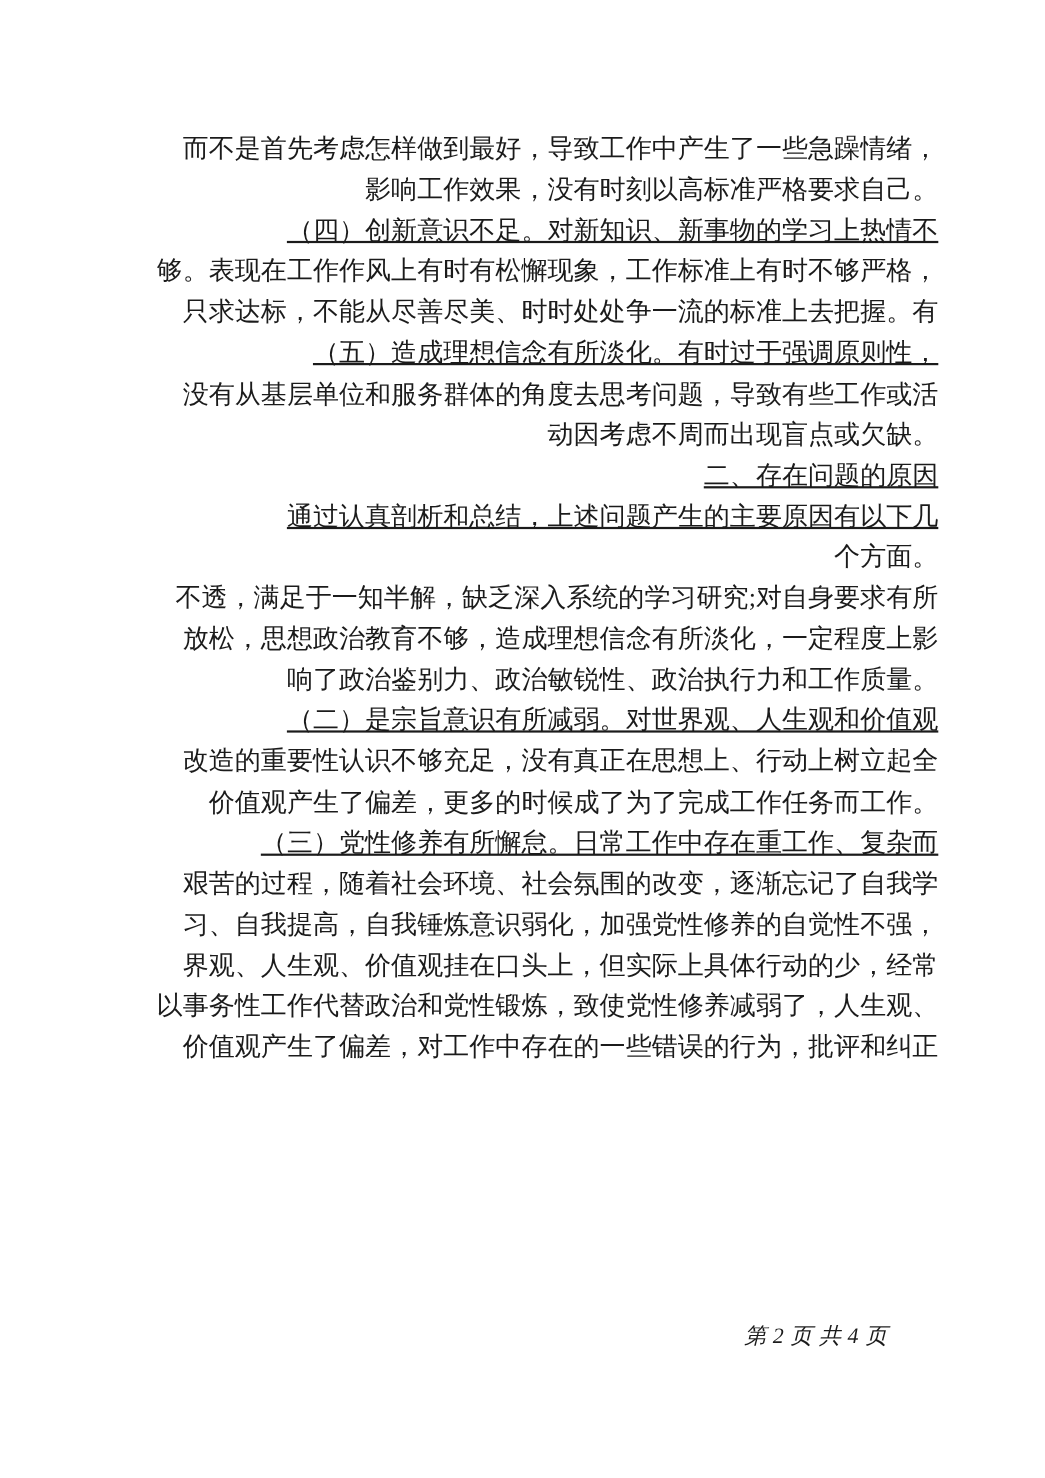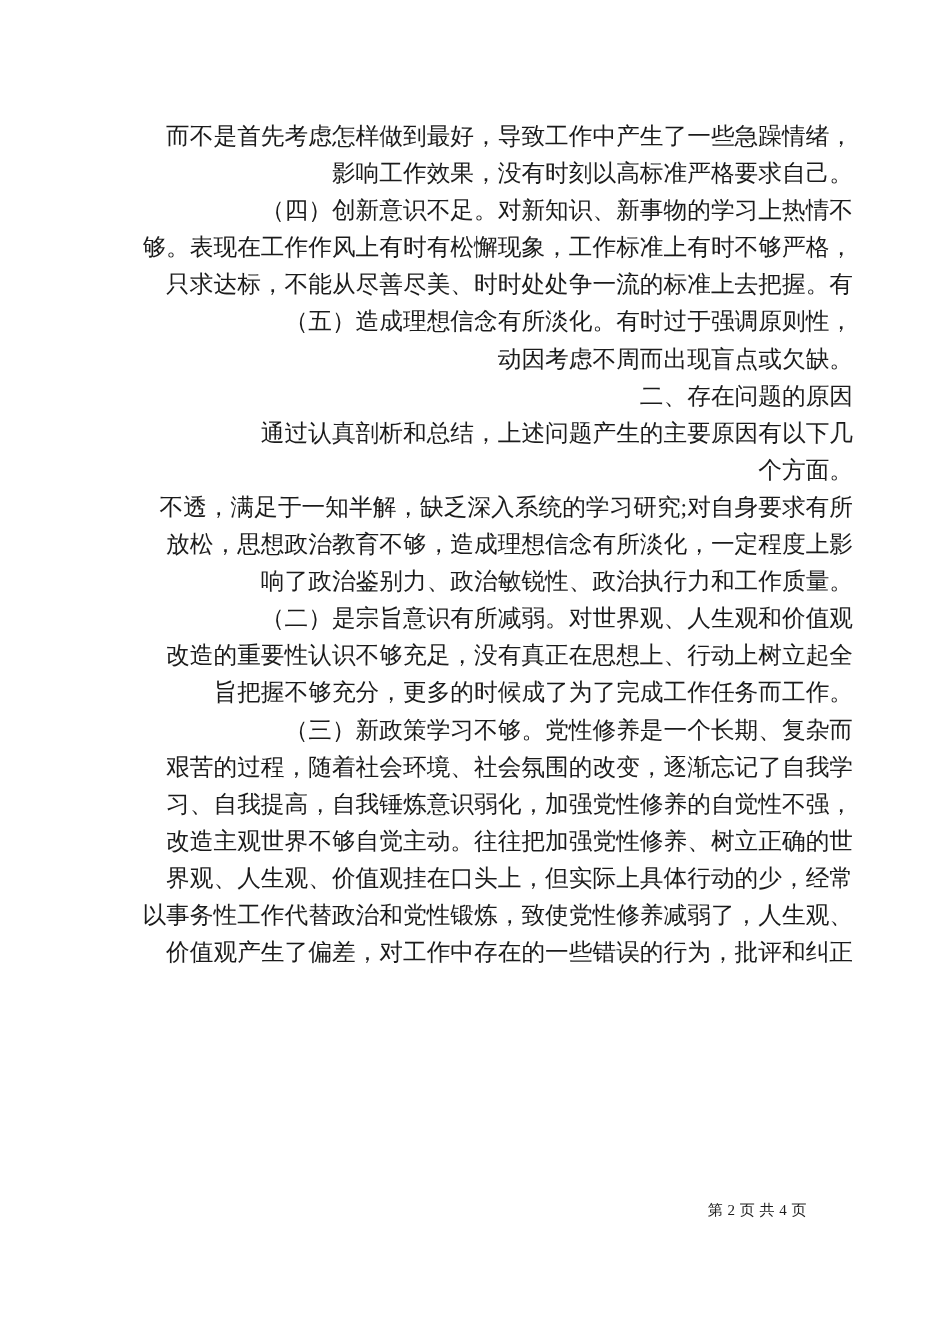--- a/index.html
+++ b/index.html
@@ -29,56 +29,58 @@
   }
   .line {
     height: 37.1px;
     line-height: 37.1px;
     white-space: pre;
     text-align: right;
     overflow: visible;
   }
   .line.indent {
     padding-left: 78px;
+    text-decoration: underline;
   }
   .page-footer {
     position: absolute;
     top: 1201px;
     right: 143px;
-    font-size: 15px;
+    font-size: 20px;
     letter-spacing: 0.5px;
     color: #1b1b1b;
     text-align: right;
+    font-style: italic;
   }
 </style>
 </head>
 <body>
 
 <div class="page">
   <div class="doc-body" id="doc-body">
       <div class="line">而不是首先考虑怎样做到最好，导致工作中产生了一些急躁情绪，</div>
       <div class="line">影响工作效果，没有时刻以高标准严格要求自己。</div>
       <div class="line indent">（四）创新意识不足。对新知识、新事物的学习上热情不</div>
       <div class="line">够。表现在工作作风上有时有松懈现象，工作标准上有时不够严格，</div>
       <div class="line">只求达标，不能从尽善尽美、时时处处争一流的标准上去把握。有</div>
       <div class="line indent">（五）造成理想信念有所淡化。有时过于强调原则性，</div>
+      <div class="line">没有从基层单位和服务群体的角度去思考问题，导致有些工作或活</div>
       <div class="line">动因考虑不周而出现盲点或欠缺。</div>
       <div class="line indent">二、存在问题的原因</div>
       <div class="line indent">通过认真剖析和总结，上述问题产生的主要原因有以下几</div>
       <div class="line">个方面。</div>
       <div class="line">不透，满足于一知半解，缺乏深入系统的学习研究;对自身要求有所</div>
       <div class="line">放松，思想政治教育不够，造成理想信念有所淡化，一定程度上影</div>
       <div class="line">响了政治鉴别力、政治敏锐性、政治执行力和工作质量。</div>
       <div class="line indent">（二）是宗旨意识有所减弱。对世界观、人生观和价值观</div>
       <div class="line">改造的重要性认识不够充足，没有真正在思想上、行动上树立起全</div>
-      <div class="line">旨把握不够充分，更多的时候成了为了完成工作任务而工作。</div>
-      <div class="line indent">（三）新政策学习不够。党性修养是一个长期、复杂而</div>
+      <div class="line">价值观产生了偏差，更多的时候成了为了完成工作任务而工作。</div>
+      <div class="line indent">（三）党性修养有所懈怠。日常工作中存在重工作、复杂而</div>
       <div class="line">艰苦的过程，随着社会环境、社会氛围的改变，逐渐忘记了自我学</div>
       <div class="line">习、自我提高，自我锤炼意识弱化，加强党性修养的自觉性不强，</div>
-      <div class="line">改造主观世界不够自觉主动。往往把加强党性修养、树立正确的世</div>
       <div class="line">界观、人生观、价值观挂在口头上，但实际上具体行动的少，经常</div>
       <div class="line">以事务性工作代替政治和党性锻炼，致使党性修养减弱了，人生观、</div>
       <div class="line">价值观产生了偏差，对工作中存在的一些错误的行为，批评和纠正</div>
     </div>
   <div class="page-footer">
     <span>第 2 页 共 4 页</span>
   </div>
 </div>
 
 </body></html>

